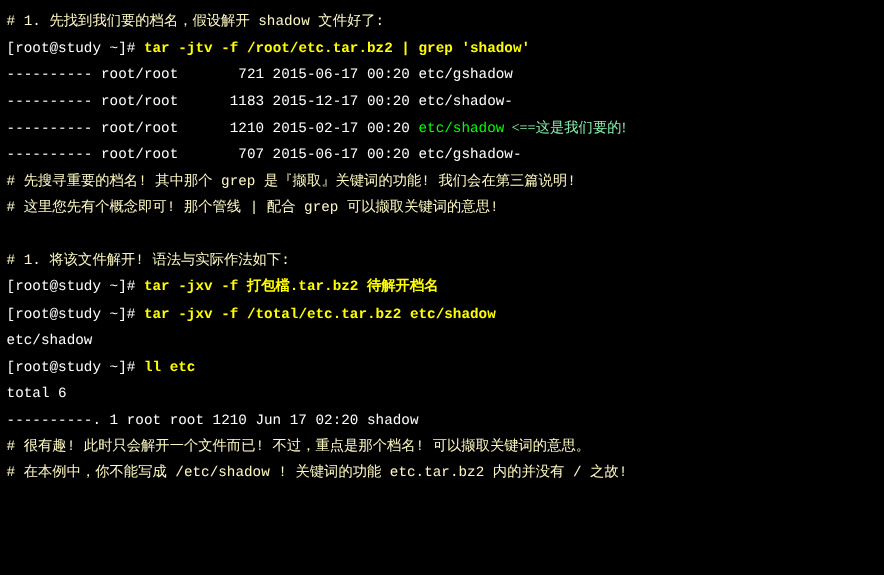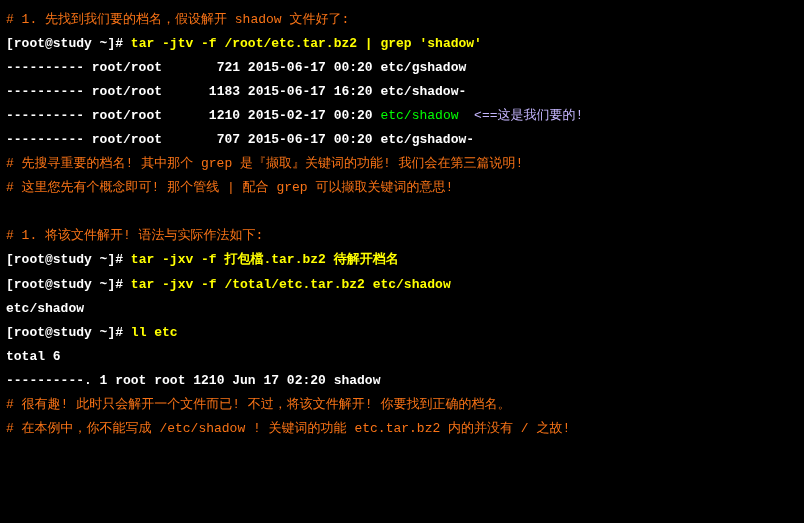--- a/index.html
+++ b/index.html
@@ -11,39 +11,39 @@
       margin: 0;
       padding: 8px 6px;
       width: 804px;
       height: 523px;
       box-sizing: border-box;
       overflow: hidden;
     }
     .line {
       white-space: pre;
     }
-    .red { color: #f97316; }
-    .white { color: #ffffff; font-weight: bold; }
+    .red { color: #fef9c3; }
+    .white { color: #ffffff; }
     .yellow { color: #ffff00; font-weight: bold; }
     .green { color: #00ff00; }
-    .gray { color: #c4b5fd; }
+    .gray { color: #86efac; font-family: Liberation Serif, serif; }
   </style>
 </head>
 <body>
 
 <div class="line red"># 1. 先找到我们要的档名，假设解开 shadow 文件好了:</div>
 <div class="line"><span class="white">[root@study ~]# </span><span class="yellow">tar -jtv -f /root/etc.tar.bz2 | grep 'shadow'</span></div>
 <div class="line white">---------- root/root       721 2015-06-17 00:20 etc/gshadow</div>
-<div class="line white">---------- root/root      1183 2015-06-17 16:20 etc/shadow-</div>
+<div class="line white">---------- root/root      1183 2015-12-17 00:20 etc/shadow-</div>
 <div class="line"><span class="white">---------- root/root      1210 2015-02-17 00:20 </span><span class="green">etc/shadow</span><span class="gray">  &lt;==这是我们要的!</span></div>
 <div class="line white">---------- root/root       707 2015-06-17 00:20 etc/gshadow-</div>
 <div class="line red"># 先搜寻重要的档名! 其中那个 grep 是『撷取』关键词的功能! 我们会在第三篇说明!</div>
 <div class="line red"># 这里您先有个概念即可! 那个管线 | 配合 grep 可以撷取关键词的意思!</div>
 <div class="line">&nbsp;</div>
 <div class="line red"># 1. 将该文件解开! 语法与实际作法如下:</div>
 <div class="line"><span class="white">[root@study ~]# </span><span class="yellow">tar -jxv -f 打包檔.tar.bz2 待解开档名</span></div>
 <div class="line"><span class="white">[root@study ~]# </span><span class="yellow">tar -jxv -f /total/etc.tar.bz2 etc/shadow</span></div>
 <div class="line white">etc/shadow</div>
 <div class="line"><span class="white">[root@study ~]# </span><span class="yellow">ll etc</span></div>
 <div class="line white">total 6</div>
 <div class="line white">----------. 1 root root 1210 Jun 17 02:20 shadow</div>
-<div class="line red"># 很有趣! 此时只会解开一个文件而已! 不过，将该文件解开! 你要找到正确的档名。</div>
+<div class="line red"># 很有趣! 此时只会解开一个文件而已! 不过，重点是那个档名! 可以撷取关键词的意思。</div>
 <div class="line red"># 在本例中，你不能写成 /etc/shadow ! 关键词的功能 etc.tar.bz2 内的并没有 / 之故!</div>
 
 </body></html>

